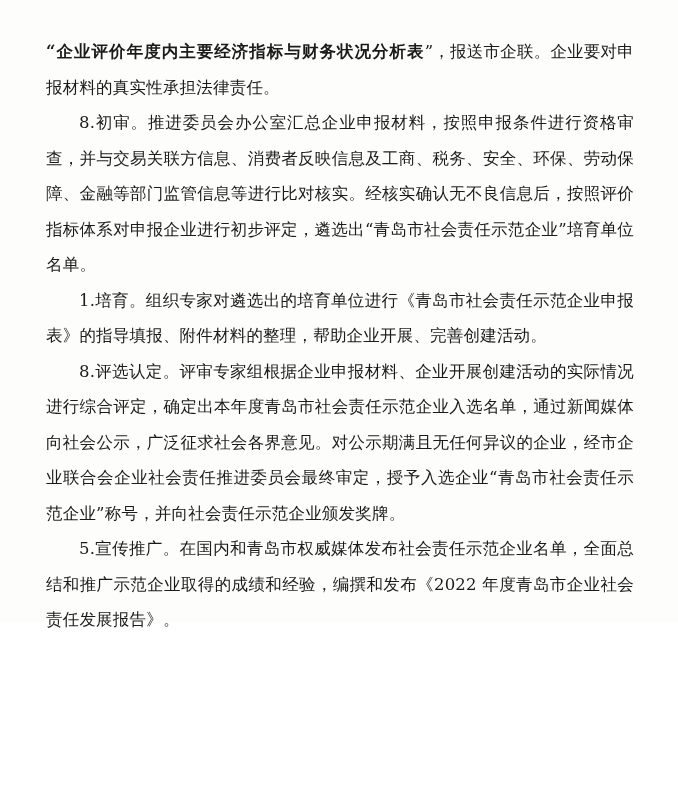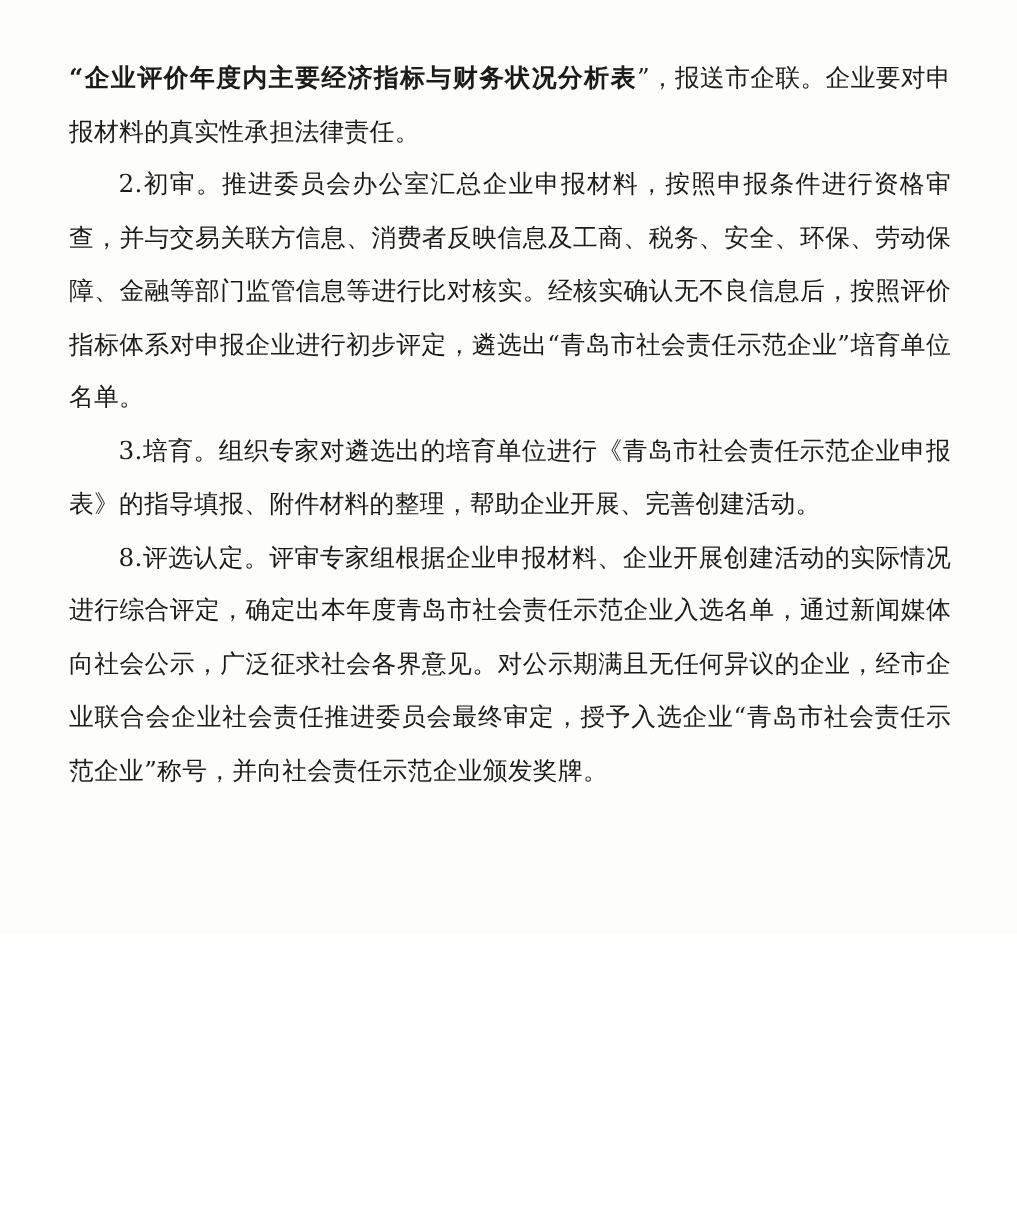--- a/index.html
+++ b/index.html
@@ -41,17 +41,18 @@
     font-weight: bold;
     letter-spacing: 1px;
   }
 </style>
 </head>
 <body>
 
 <div class="page">
   <div class="doc-body" id="doc-body">
       <p class="para first"><span class="quoted-title">“</span><span class="quoted-title">企业评价年度内主要经济指标与财务状况分析表</span><span>”，报送市企联。企业要对申报材料的真实性承担法律责任。</span></p>
-      <p class="para"><span>2.初审。推进委员会办公室汇总企业申报材料，按照申报条件进行资格审查，并与交易关联方信息、消费者反映信息及工商、税务、安全、环保、劳动保障、金融等部门监管信息等进行比对核实。经核实确认无不良信息后，按照评价指标体系对申报企业进行初步评定，遴选出“青岛市社会责任示范企业”培育单位名单。</span></p>
-      <p class="para"><span>3.培育。组织专家对遴选出的培育单位进行《青岛市社会责任示范企业申报表》的指导填报、附件材料的整理，帮助企业开展、完善创建活动。</span></p>
+      <p class="para"><span>8.初审。推进委员会办公室汇总企业申报材料，按照申报条件进行资格审查，并与交易关联方信息、消费者反映信息及工商、税务、安全、环保、劳动保障、金融等部门监管信息等进行比对核实。经核实确认无不良信息后，按照评价指标体系对申报企业进行初步评定，遴选出“青岛市社会责任示范企业”培育单位名单。</span></p>
+      <p class="para"><span>1.培育。组织专家对遴选出的培育单位进行《青岛市社会责任示范企业申报表》的指导填报、附件材料的整理，帮助企业开展、完善创建活动。</span></p>
       <p class="para"><span>8.评选认定。评审专家组根据企业申报材料、企业开展创建活动的实际情况进行综合评定，确定出本年度青岛市社会责任示范企业入选名单，通过新闻媒体向社会公示，广泛征求社会各界意见。对公示期满且无任何异议的企业，经市企业联合会企业社会责任推进委员会最终审定，授予入选企业“青岛市社会责任示范企业”称号，并向社会责任示范企业颁发奖牌。</span></p>
+      <p class="para"><span>5.宣传推广。在国内和青岛市权威媒体发布社会责任示范企业名单，全面总结和推广示范企业取得的成绩和经验，编撰和发布《2022 年度青岛市企业社会责任发展报告》。</span></p>
     </div>
 </div>
 
 </body></html>

